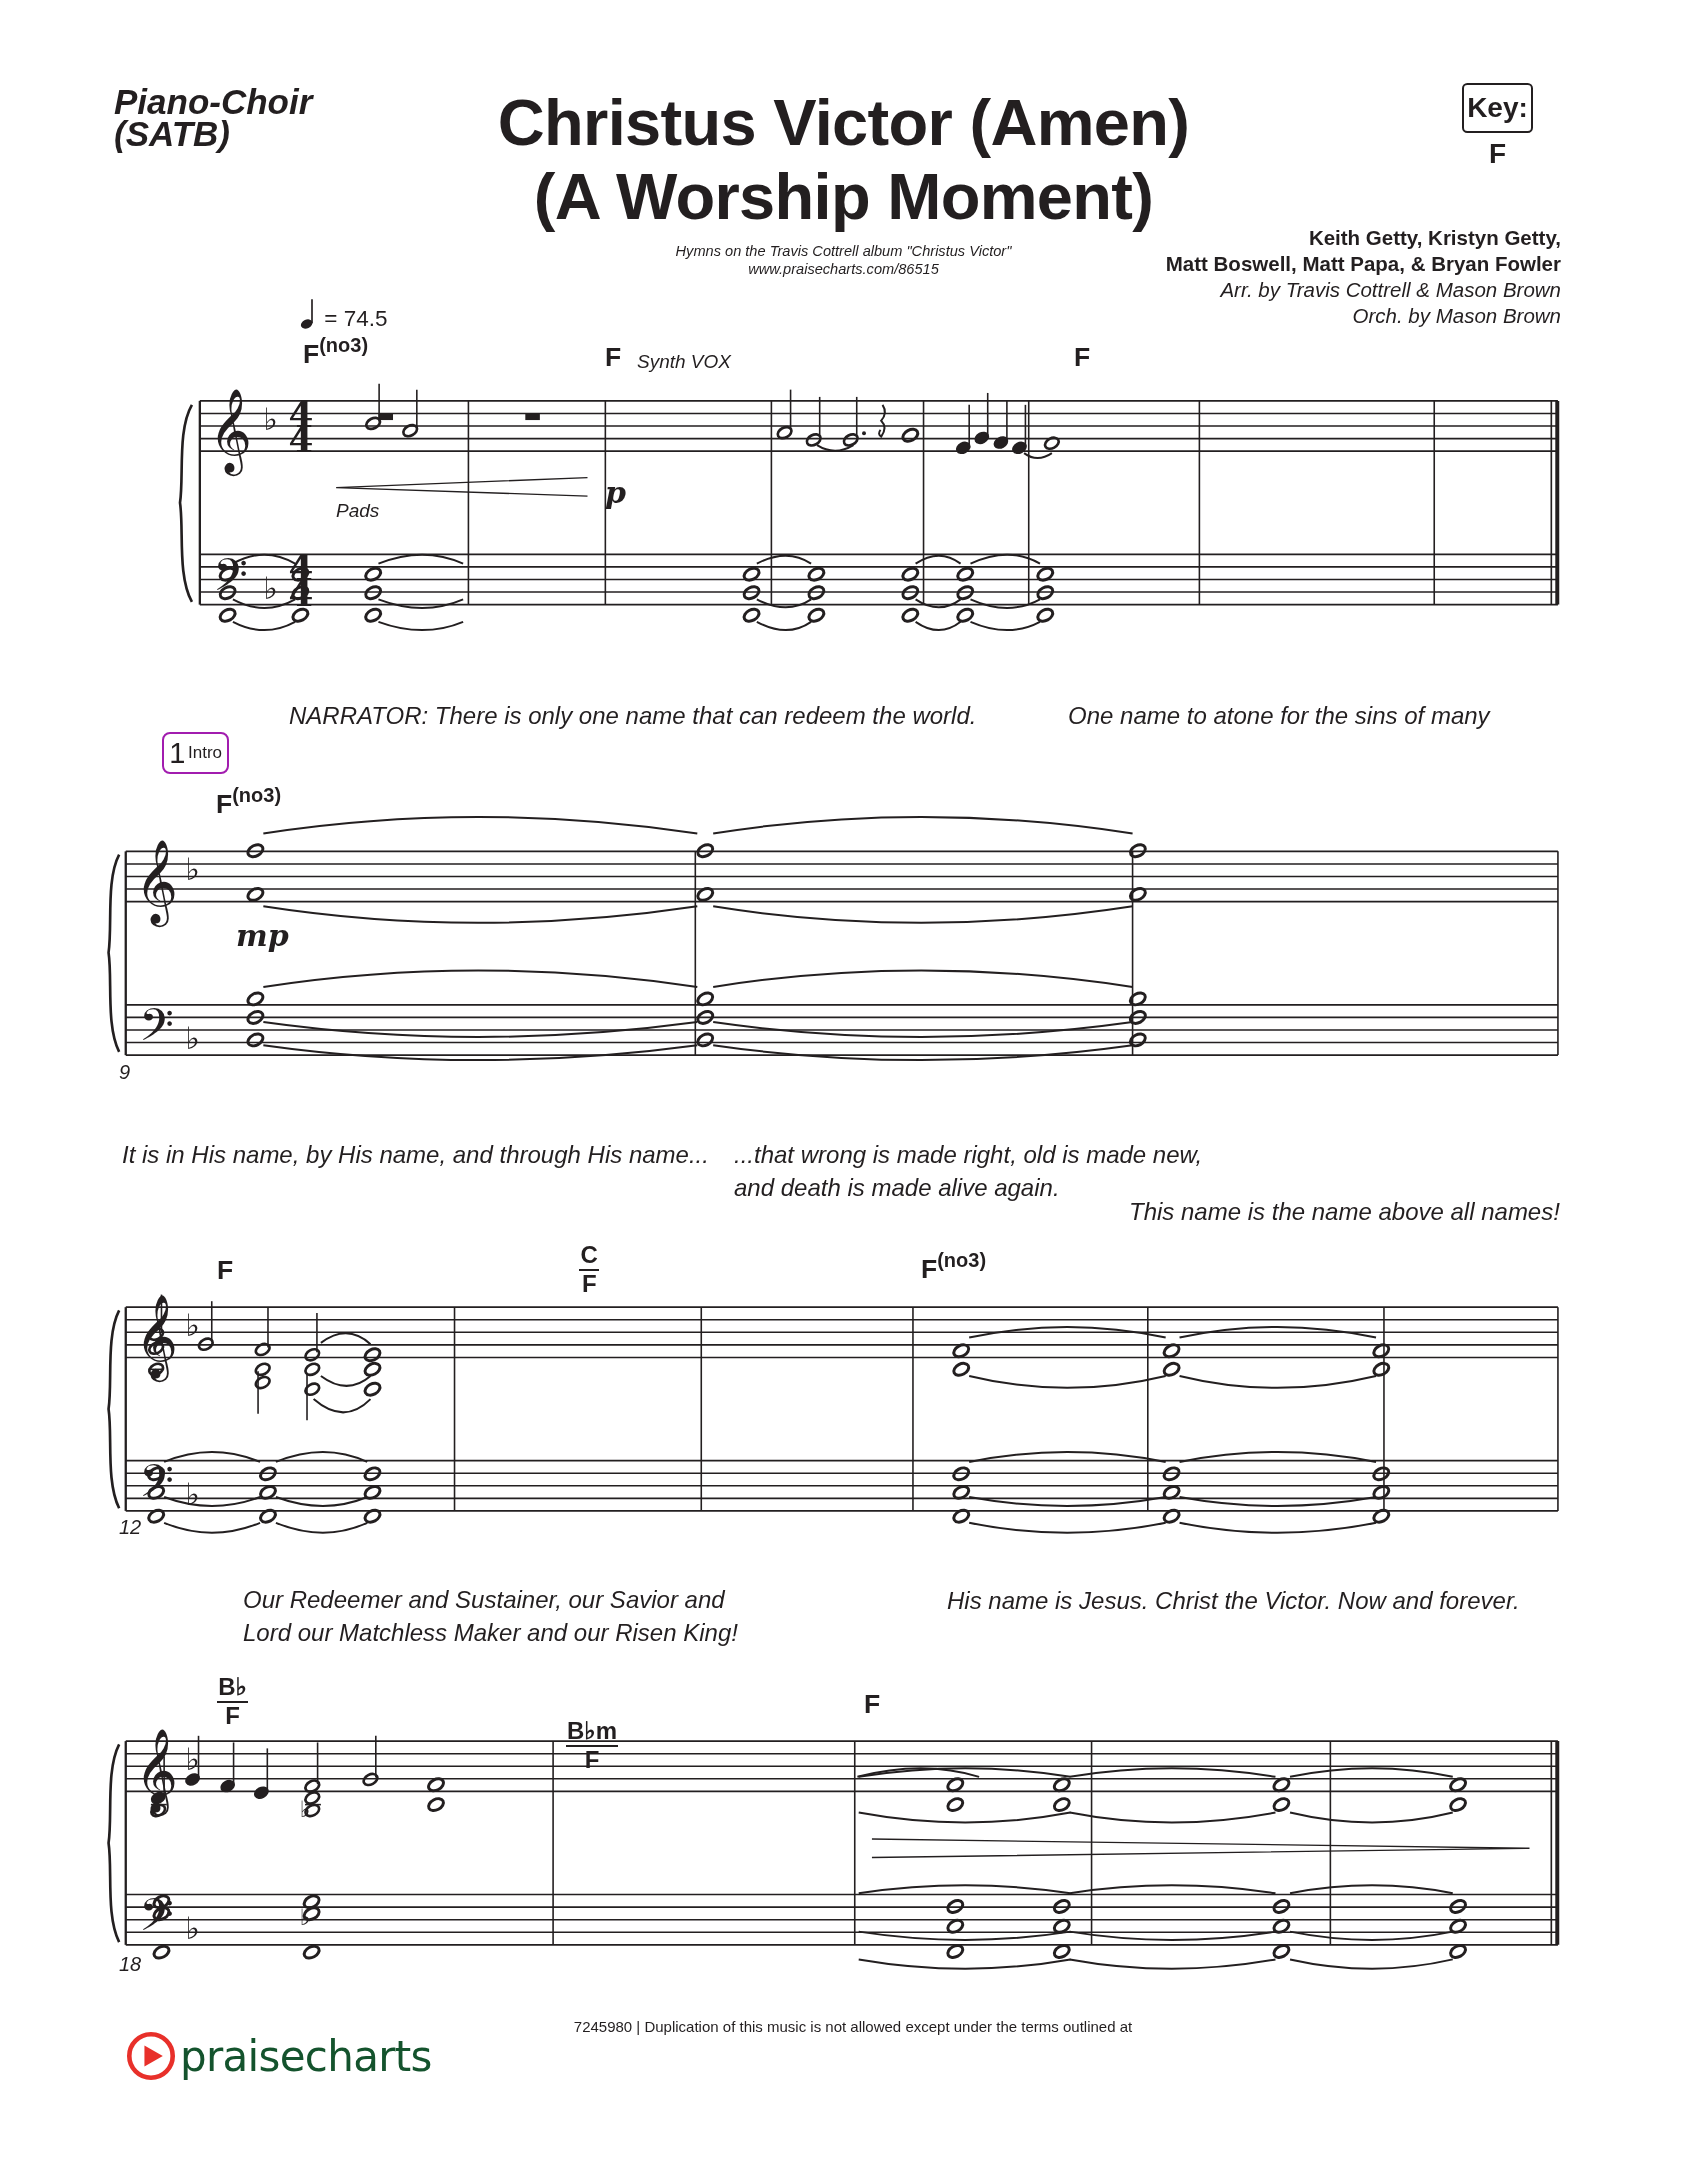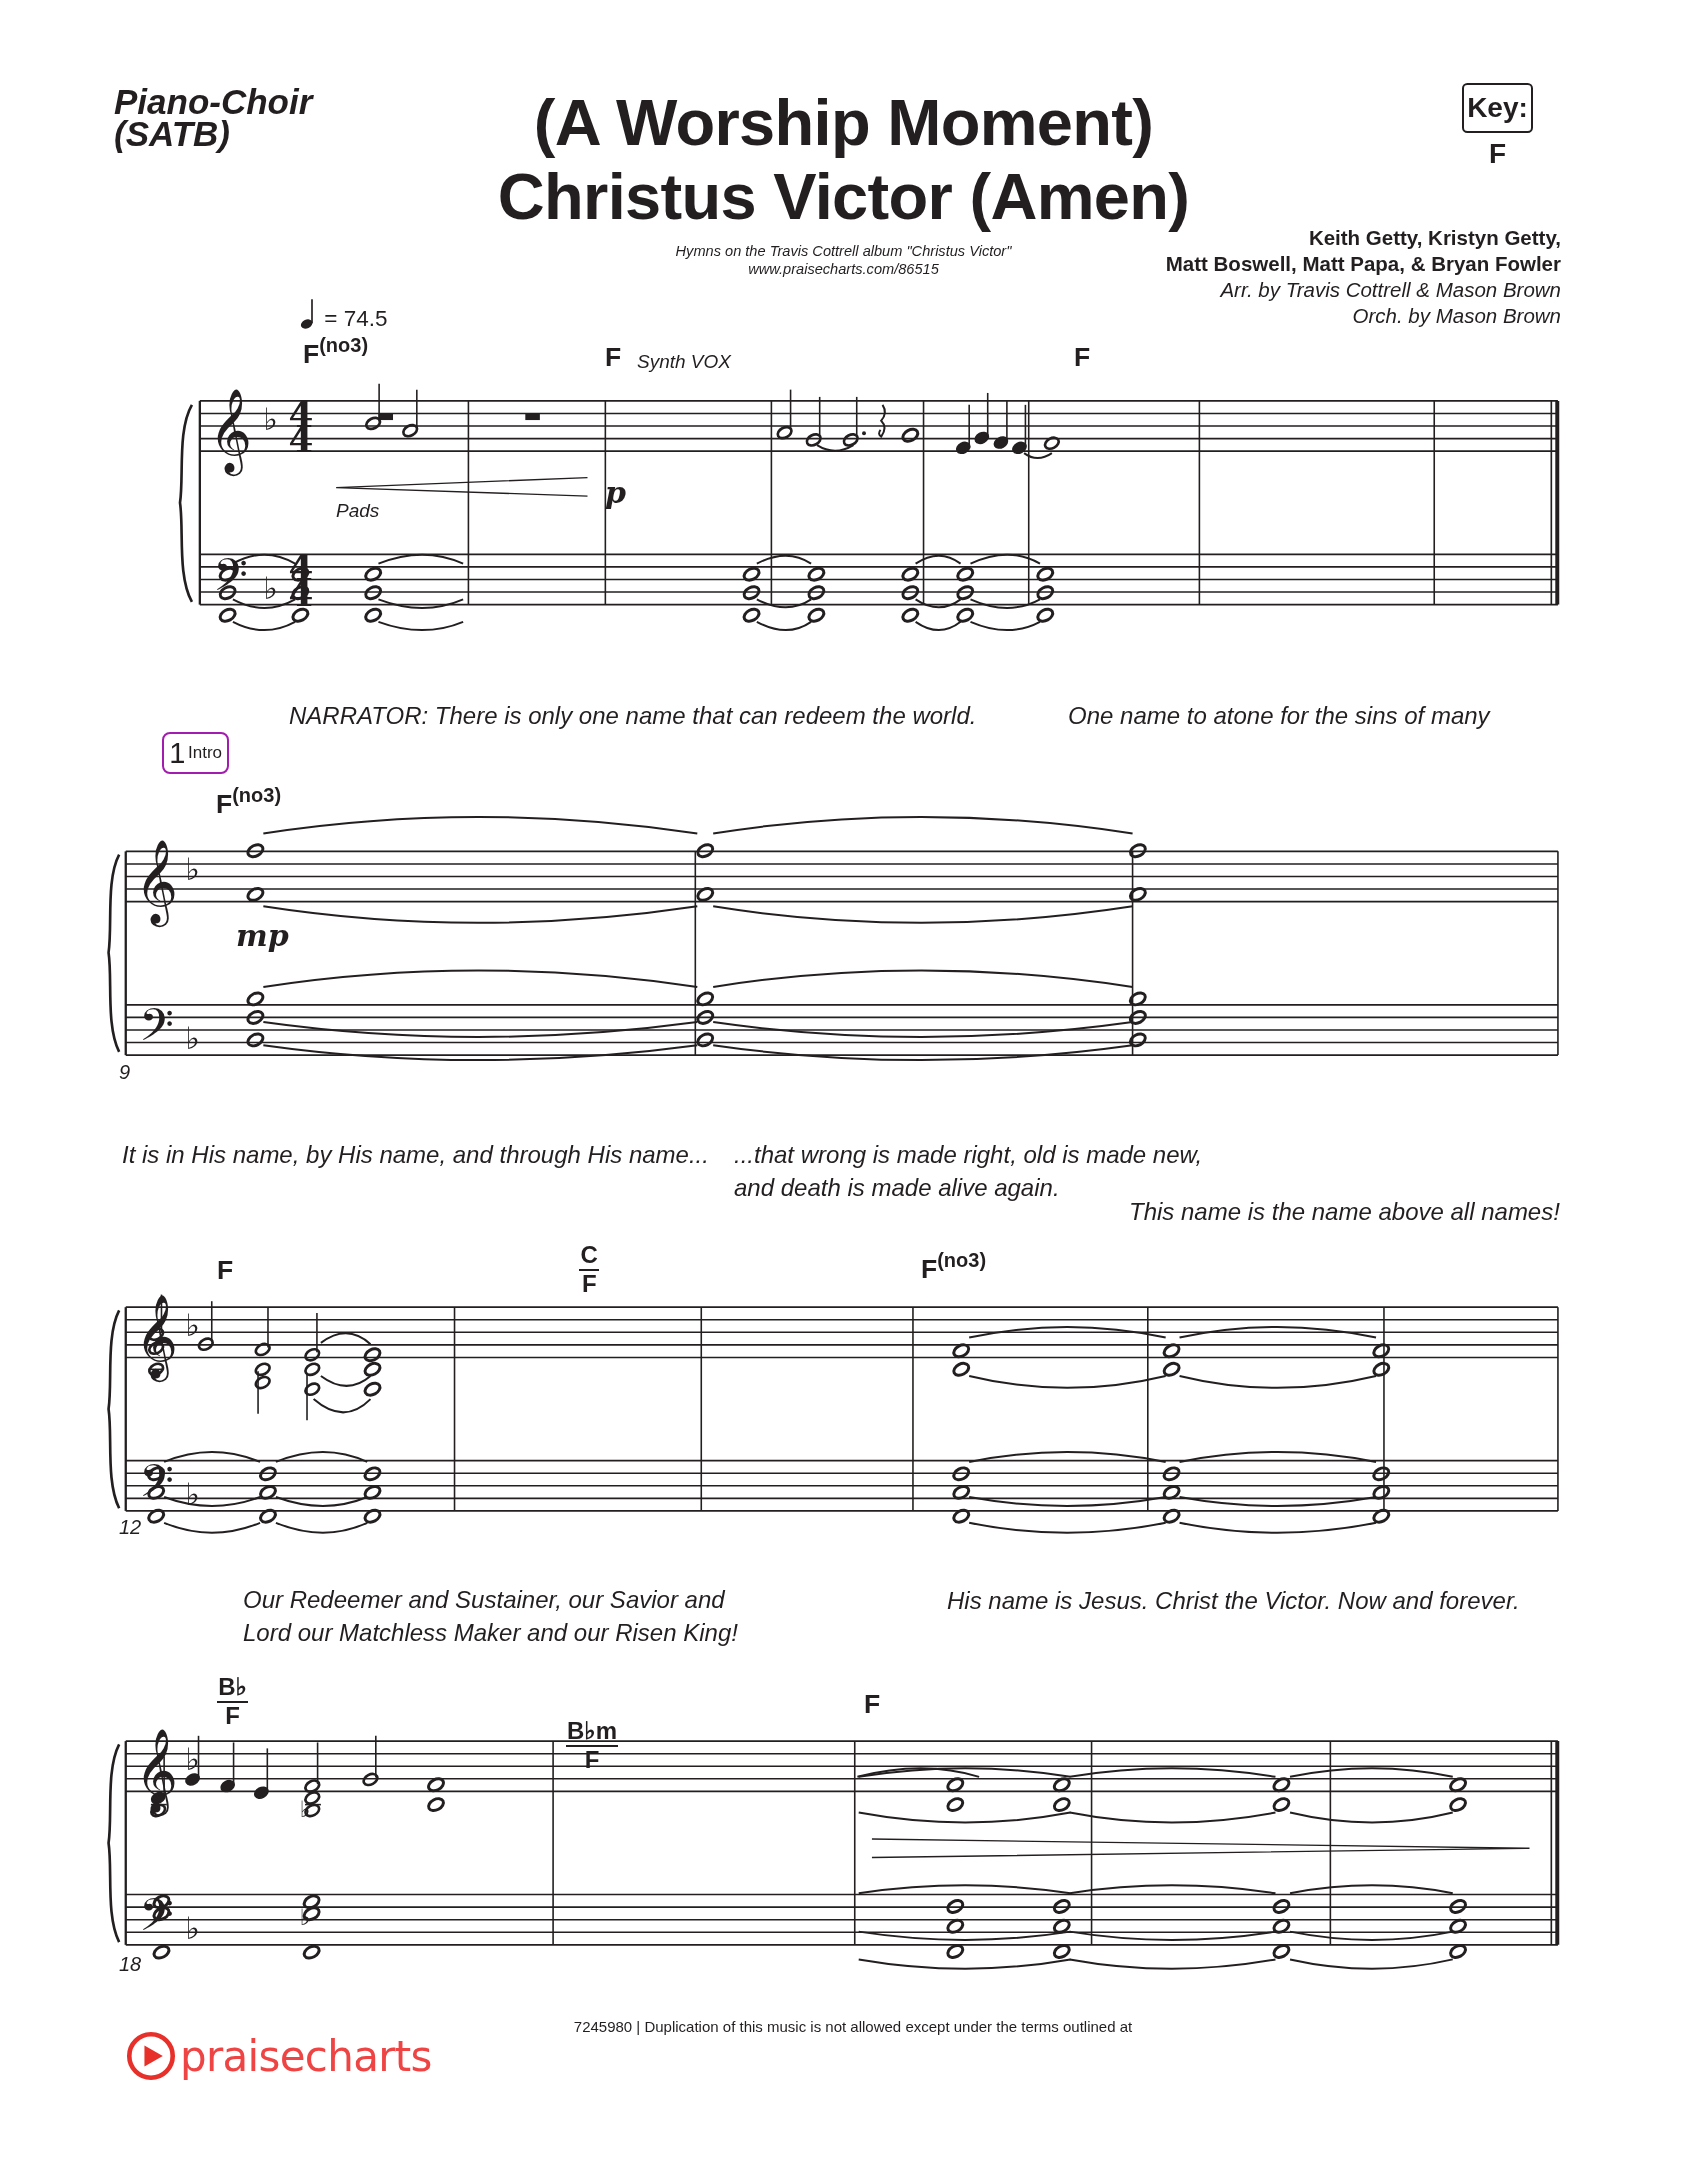--- a/index.html
+++ b/index.html
@@ -18,34 +18,34 @@
   .slash { text-align: center; font-weight: bold; font-size: 24px; line-height: 26.5px; }
   .slash .top { border-bottom: 2px solid #231f20; padding: 0 1.3px; display: inline-block; }
   .narr { font-style: italic; font-size: 24px; line-height: 32px; white-space: nowrap; }
   .dyn { font-family: "DejaVu Serif", serif; font-style: italic; font-weight: bold; font-size: 30px; }
   .small-it { font-style: italic; font-size: 19px; }
   .mnum { font-style: italic; font-size: 20px; }
   .rehearsal { border: 2px solid #a21caf; border-radius: 8px; height: 38px; padding: 0 5.3px; line-height: 38px; font-size: 29px; font-weight: normal; }
   .rehearsal span.lbl { font-size: 17px; vertical-align: 5.3px; margin-left: 2.6px; }
   .footer-copy { left: 423px; width: 860px; top: 2018px; text-align: center; font-size: 15px; line-height: 18px; }
   .logo { left: 126px; top: 2031px; display: flex; align-items: center; }
-  .logo-text { font-size: 42px; color: #ef4444; letter-spacing: -0.7px; margin-left: 4px; font-family: "DejaVu Sans", sans-serif; }
+  .logo-text { font-size: 42px; color: #14532d; letter-spacing: -0.7px; margin-left: 4px; font-family: "DejaVu Sans", sans-serif; }
   svg.staff { position: absolute; left: 0; top: 0; }
 </style>
 </head>
 <body>
 
 <div class="abs hdr-part">
   <div>Piano-Choir</div>
   <div>(SATB)</div>
 </div>
 
 <div class="abs title">
+  <div>Christus Victor (Amen)</div>
   <div>(A Worship Moment)</div>
-  <div>Christus Victor (Amen)</div>
 </div>
 
 <div class="abs subtitle">
   <div>Hymns on the Travis Cottrell album "Christus Victor"</div>
   <div>www.praisecharts.com/86515</div>
 </div>
 
 <div class="abs keybox">Key: F</div>
 
 <div class="abs credits">

